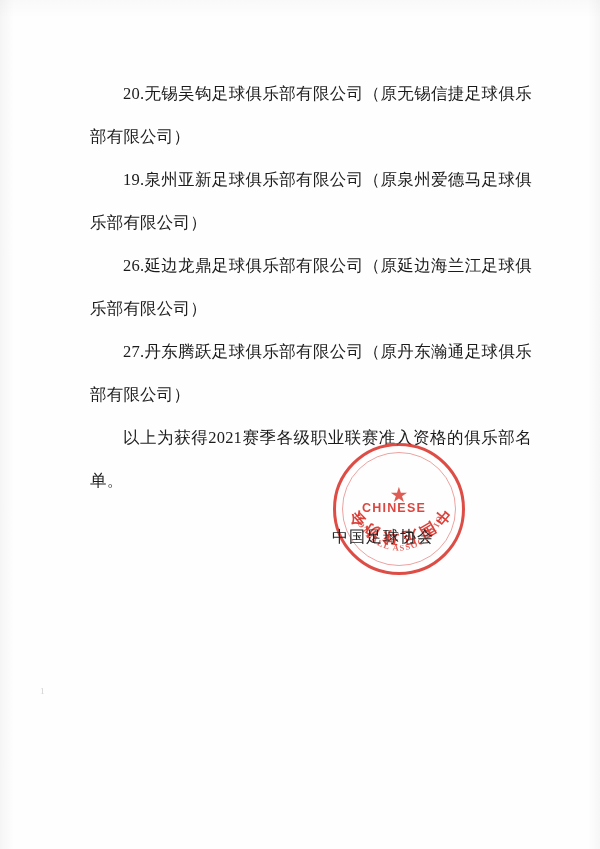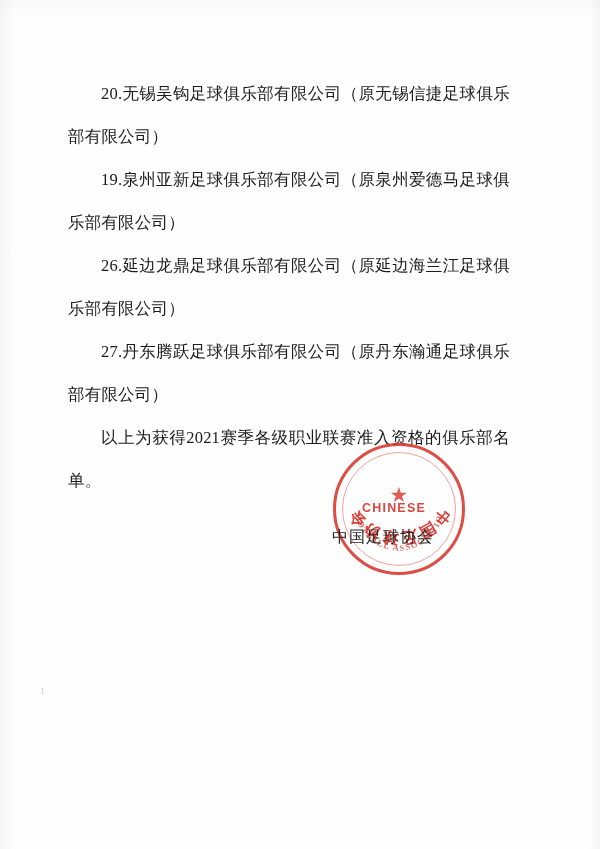--- a/index.html
+++ b/index.html
@@ -26,21 +26,21 @@
     position: absolute;
     left: 0; top: 0; right: 0; bottom: 0;
     background:
       linear-gradient(to right, rgba(0,0,0,0.035) 0px, rgba(0,0,0,0) 14px),
       linear-gradient(to left, rgba(0,0,0,0.03) 0px, rgba(0,0,0,0) 12px),
       linear-gradient(to bottom, rgba(0,0,0,0.02) 0px, rgba(0,0,0,0) 18px);
     pointer-events: none;
   }
   .body-text {
     position: absolute;
-    left: 68px;
+    left: 90px;
     top: 72px;
     width: 442px;
   }
   .para {
     font-size: 16.5px;
     line-height: 43px;
     color: #1b1b1b;
     text-align: justify;
     text-justify: inter-ideograph;
     margin: 0 0 0 0;

